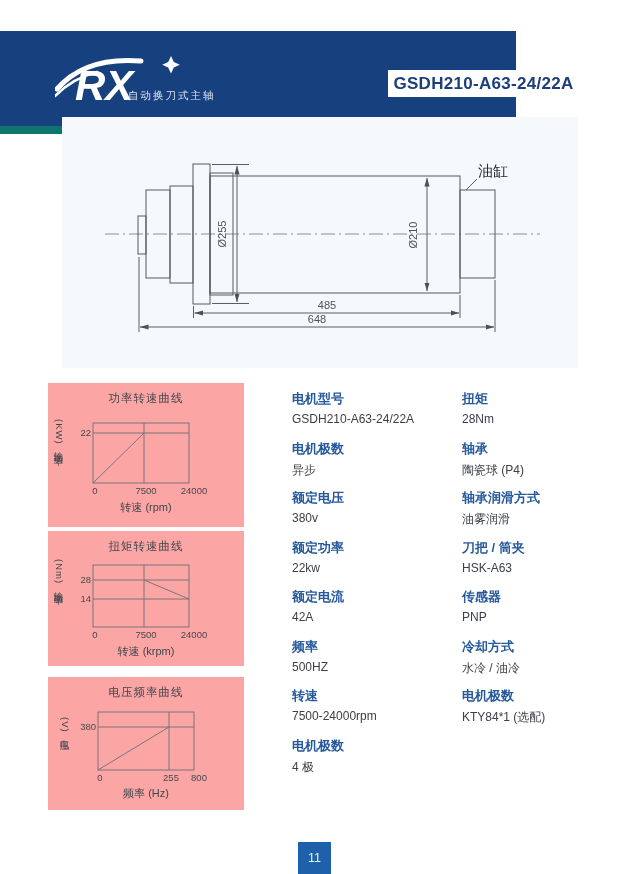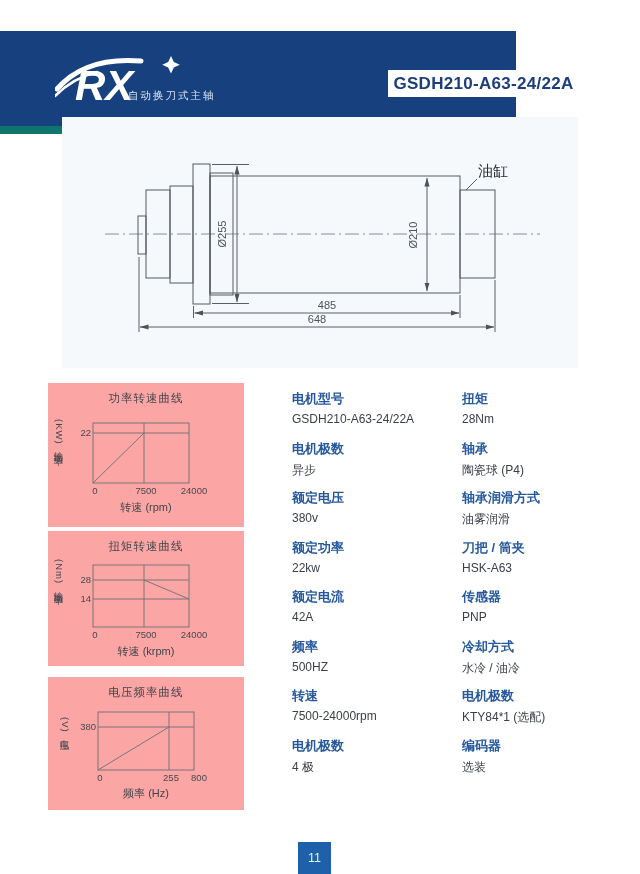--- a/index.html
+++ b/index.html
@@ -215,23 +215,19 @@
       <div class="spec-value">PNP</div>
     </div>
     <div class="spec-row">
       <div class="spec-label">冷却方式</div>
       <div class="spec-value">水冷 / 油冷</div>
     </div>
     <div class="spec-row">
       <div class="spec-label">电机极数</div>
       <div class="spec-value">KTY84*1 (选配)</div>
     </div>
-    <div class="spec-row">
-      <div class="spec-label">编码器</div>
-      <div class="spec-value">选装</div>
-    </div>
   </div>
 
   <div class="page-num">
     <span>11</span>
   </div>
 
 </div>
 
 </body></html>

